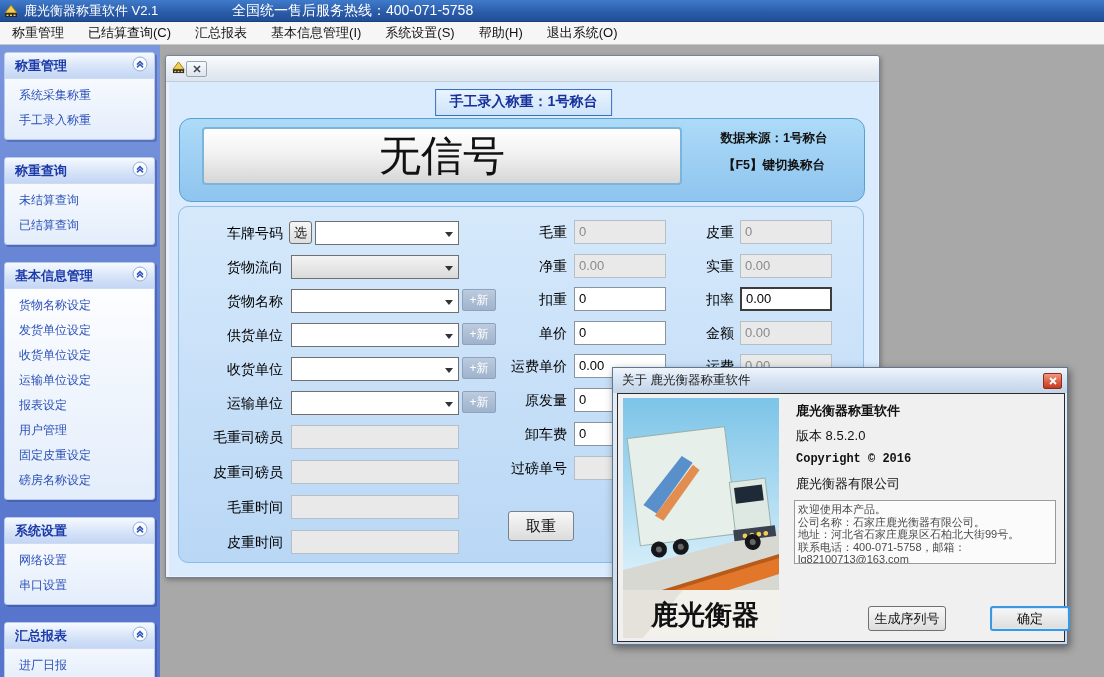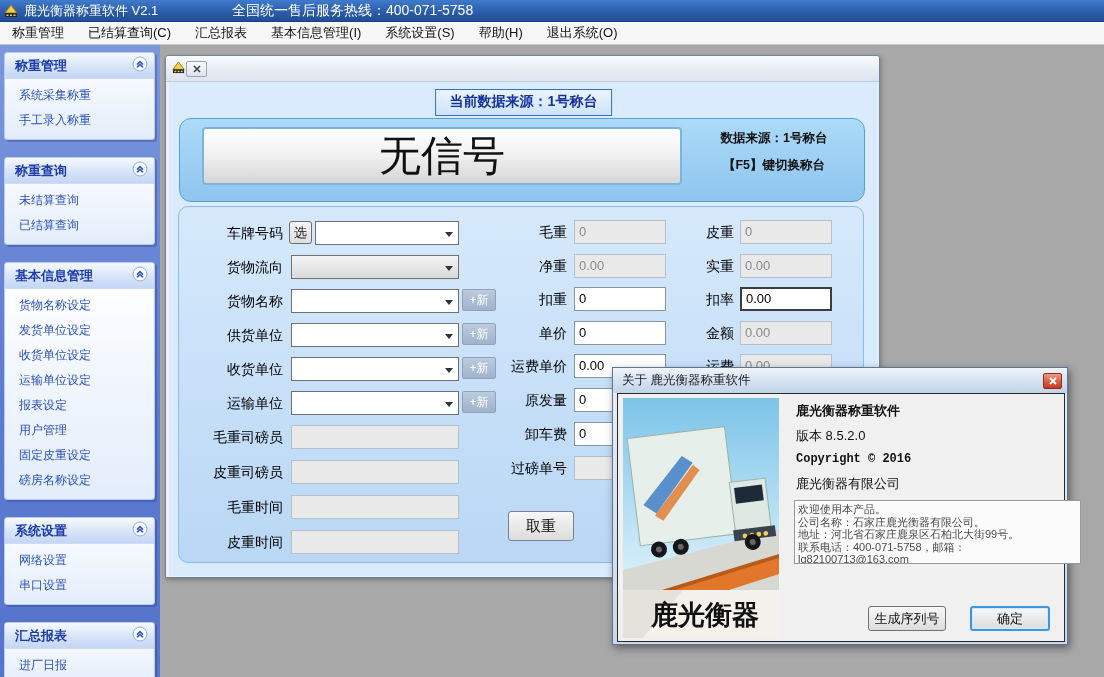--- a/index.html
+++ b/index.html
@@ -94,27 +94,27 @@
     background:linear-gradient(#eff5fc,#d3e1f1 55%,#c3d4e8); }
   .dlg-title { flex:1; font-size:12.5px; color:#1a1a1a; }
   .dlg-close { width:19px; height:16px; background:linear-gradient(#f09a80,#dd6a50 45%,#c33a22);
     border:1px solid #8e2d1c; border-radius:2px; display:flex; align-items:center;
     justify-content:center; cursor:default; }
   .dlg-content { position:absolute; left:4px; top:25px; width:448px; height:249px;
     background:#f0f0f0; border:1px solid #2a2a2a; }
   .truck-img { position:absolute; left:5px; top:4px; width:136px; height:240px; }
   .dlg-line { position:absolute; left:178px; font-size:13px; color:#111; white-space:nowrap; }
   .dlg-mono { font-family:Liberation Mono, monospace; font-size:12px;text-align:right; }
-  .info-box { position:absolute; left:176px; top:106px; width:287px; height:64px;
+  .info-box { position:absolute; left:176px; top:106px; width:262px; height:64px;
     background:#fbfbfb; border:1px solid #9a9a9a; font-size:11px; color:#4a4a4a;
     line-height:12.5px; padding:2px 3px; overflow:hidden; }
   .dlg-btn { position:absolute; top:212px; height:25px; background:linear-gradient(#f7f7f7,#dddddd);
     border:1px solid #707070; border-radius:3px; font-size:13px; color:#111; cursor:default; }
   .btn-serial { left:250px; width:78px; }
-  .btn-ok { left:352px; width:80px; border:2px solid #3c97e2;
+  .btn-ok { left:372px; width:80px; border:2px solid #3c97e2;
     box-shadow:inset 0 0 0 1px #cfe8fb; }
 </style>
 </head>
 <body>
 
 <div class="titlebar">
   <span class="logo">
     <svg width="15" height="14" viewBox="0 0 15 14">
       <polygon points="7,1 13,9 1,9" fill="#f2cd4e" stroke="#9a7c18" stroke-width="1"></polygon>
       <rect x="1" y="9" width="12" height="4" fill="#2a2a2a"></rect>
@@ -244,21 +244,21 @@
       </svg>
     </span>
     <span class="cw-close">
       <svg width="8" height="8" viewBox="0 0 8 8">
           <path d="M1 1 L7 7 M7 1 L1 7" stroke="#3d4652" stroke-width="1.6"></path>
         </svg>
     </span>
   </div>
 
   <div class="cw-content">
-    <div class="banner">当前数据来源：1号称台</div>
+    <div class="banner">手工录入称重：1号称台</div>
 
     <div class="signal-panel">
       <div class="signal-box">
         <span class="signal-text">无信号</span>
       </div>
       <div class="signal-side">
         <div>数据来源：1号称台</div>
         <div>【F5】键切换称台</div>
       </div>
     </div>

